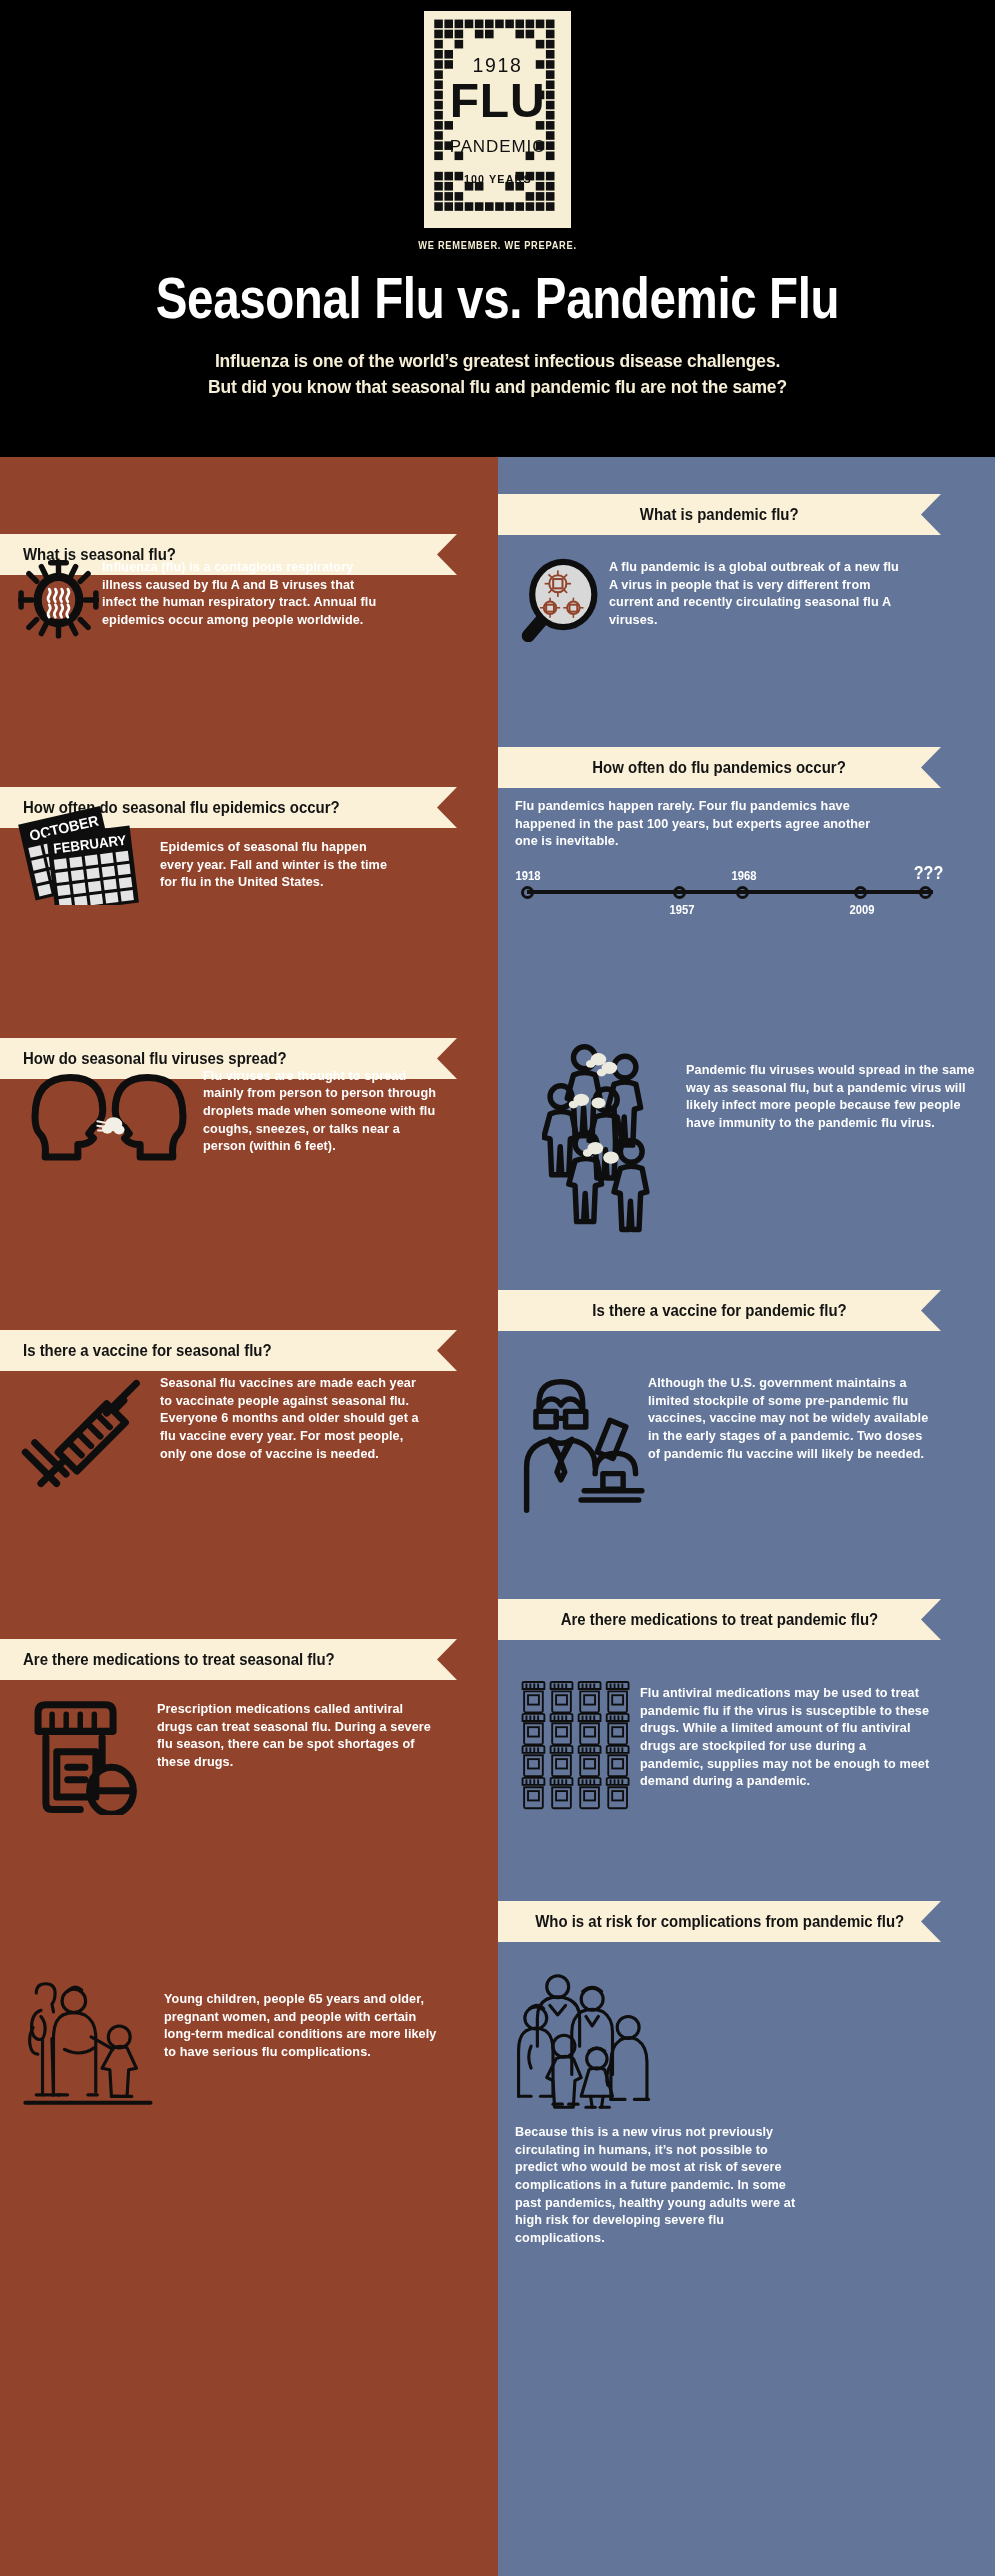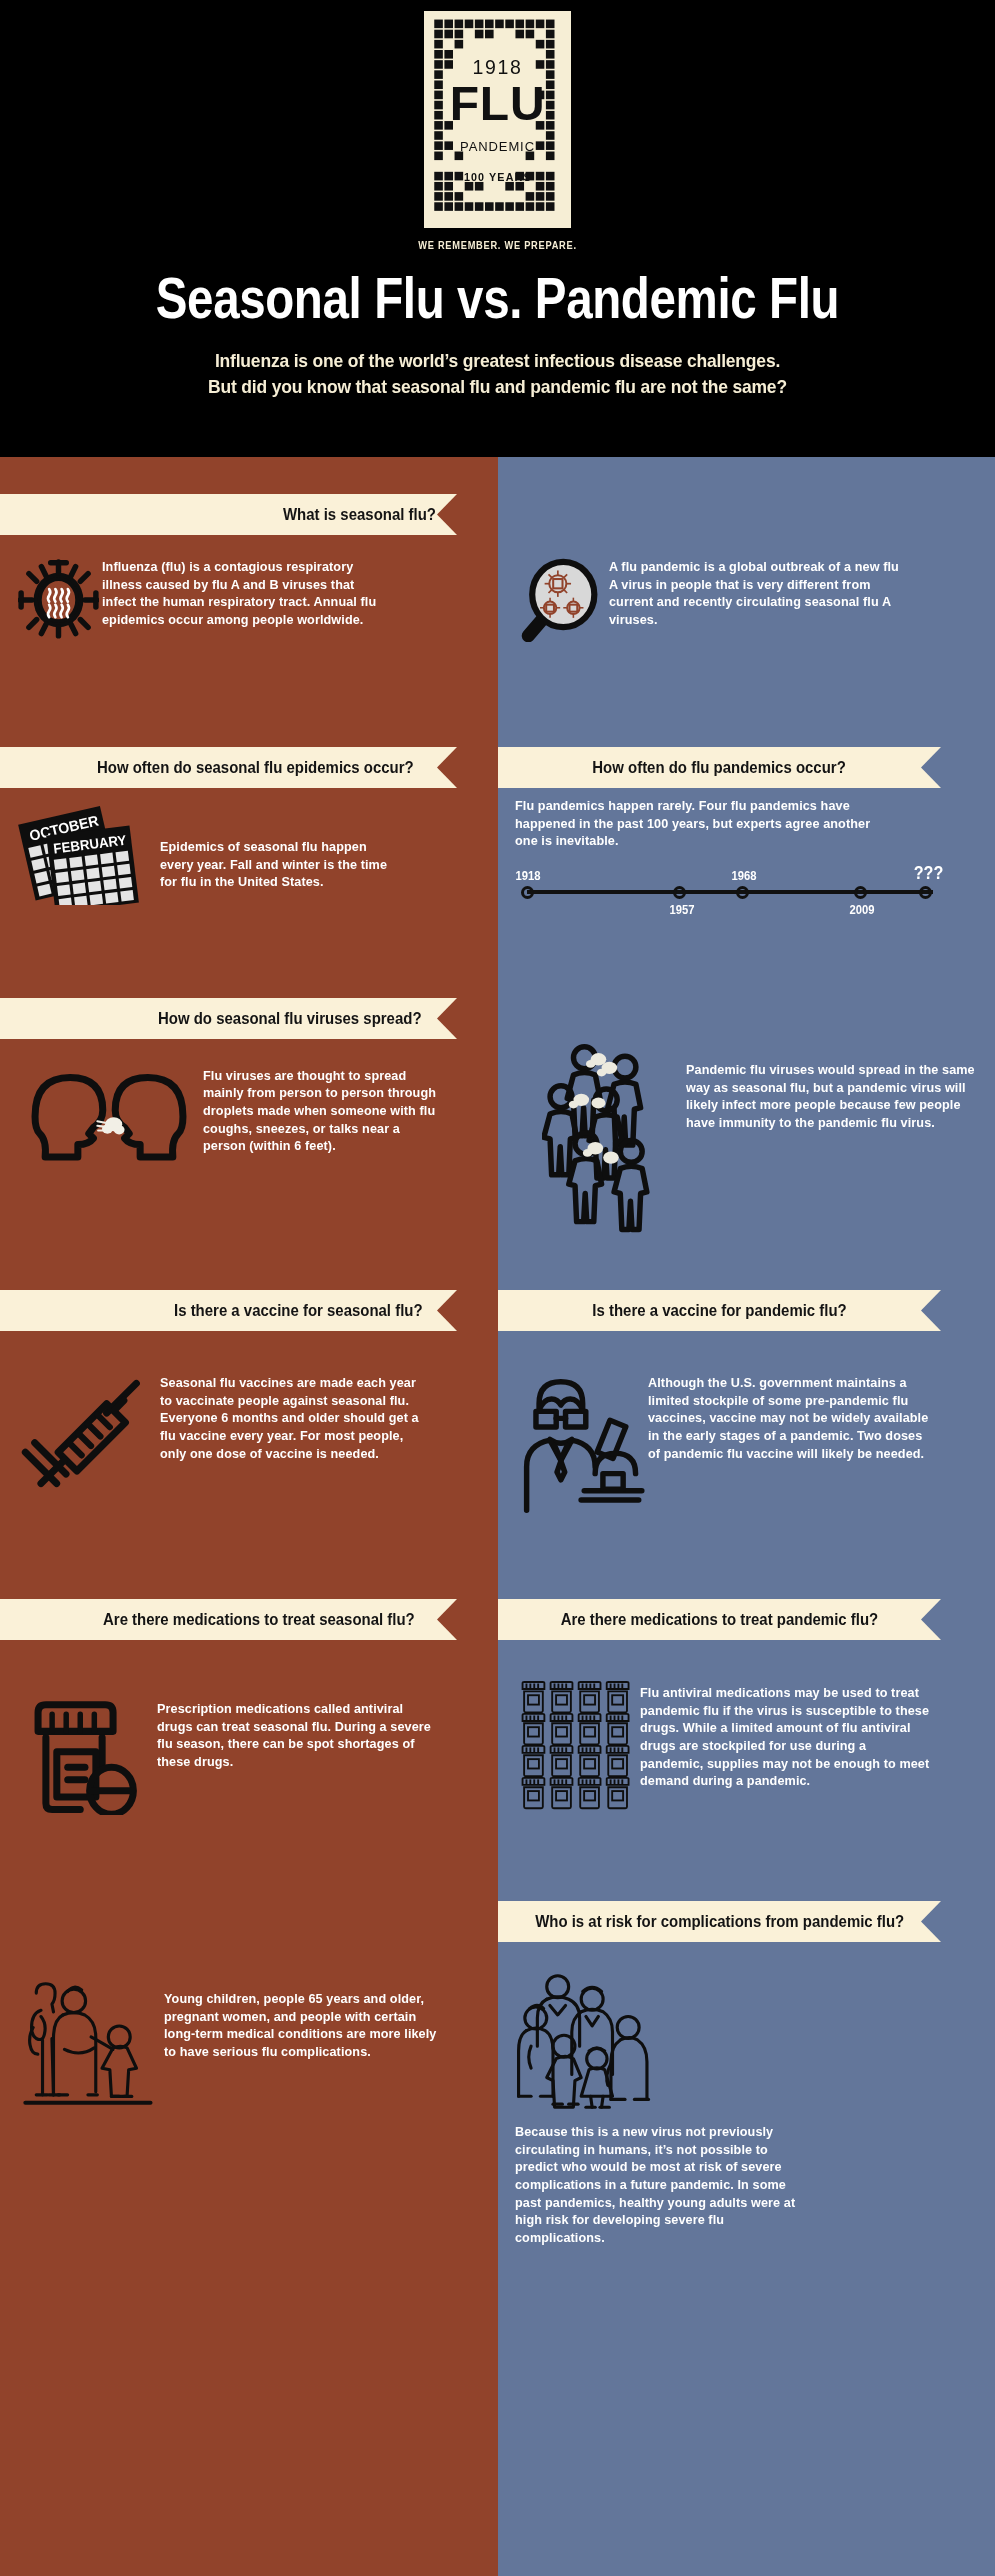--- a/index.html
+++ b/index.html
@@ -28,21 +28,21 @@
     font-family:"Liberation Sans", sans-serif;
     font-size:19.5px; letter-spacing:1.6px; color:#111; font-weight:400;
     position:relative; z-index:3; margin-bottom:1.6px;
   }
   .logo-flu {
     font-family:"Liberation Sans", sans-serif; font-weight:bold;
     font-size:48px; line-height:0.95; letter-spacing:0.8px; color:#111;
     position:relative; z-index:3;
   }
   .logo-pandemic {
-    font-size:13px; letter-spacing:0.9px; color:#111;
+    font-size:17px; letter-spacing:0.9px; color:#111;
     position:relative; z-index:3; margin-top:13px;
   }
   .logo-years {
     font-size:11.7px; letter-spacing:1.2px; color:#111; font-weight:bold;
     position:relative; z-index:3; margin-top:15.6px;
     transform:scaleX(0.92);
   }
   .tagline {
     color:#f6eed5; font-size:11.3px; font-weight:bold;
     letter-spacing:0.9px; margin-top:11px;
@@ -64,21 +64,21 @@
   .col-left  { position:absolute; left:0;     top:0; width:498px;  height:100%; background:#91432b; }
   .col-right { position:absolute; left:498px; top:0; width:497px;  height:100%; background:#63769a; }
 
   .content { position:absolute; inset:0; }
 
   
   .ribbon {
     position:absolute; height:41px; background:#faf1d8;
     display:flex; align-items:center;
   }
-  .ribbon.left  { left:0;   width:457px; padding-left:23.4px;  justify-content:flex-end; }
+  .ribbon.left  { left:0;   width:457px; padding-left:23.4px;  justify-content:flex-start;margin-top:40px; }
   .ribbon.right { left:498px; width:443px; padding-left:0;   justify-content:center; }
   .ribbon .notch {
     position:absolute; right:0; top:0; width:20px; height:41px;
   }
   .ribbon.left .notch  { background:#91432b; clip-path:polygon(100% 0, 100% 100%, 0 50%); }
   .ribbon.right .notch { background:#63769a; clip-path:polygon(100% 0, 100% 100%, 0 50%); }
   .ribbon .q {
     color:#141414; font-size:17px; font-weight:bold; white-space:nowrap;
     transform:scaleX(0.88); transform-origin:left center;
   }
@@ -232,20 +232,24 @@
 </div>
 
 <div class="board">
   <div class="col-left"></div>
   <div class="col-right"></div>
 
   <div class="content">
 
     <div class="ribbon left" style="top:37px">
       <span class="q">What is seasonal flu?</span>
+      <span class="notch"></span>
+    </div>
+    <div class="ribbon right" style="top:37px">
+      <span class="q">What is pandemic flu?</span>
       <span class="notch"></span>
     </div>
 
     <div class="row" style="left:15.6px; top:101px; width:453px;">
       <div class="icon-cell" style="width:86px">
         <svg class="svgicon" width="81" height="81" viewBox="0 0 104 104">
           <g fill="#0e0e0e">
             <ellipse cx="52" cy="54" rx="32" ry="35"></ellipse>
             <g stroke="#0e0e0e" stroke-width="7" stroke-linecap="round">
               <line x1="52" y1="19" x2="52" y2="5"></line>

